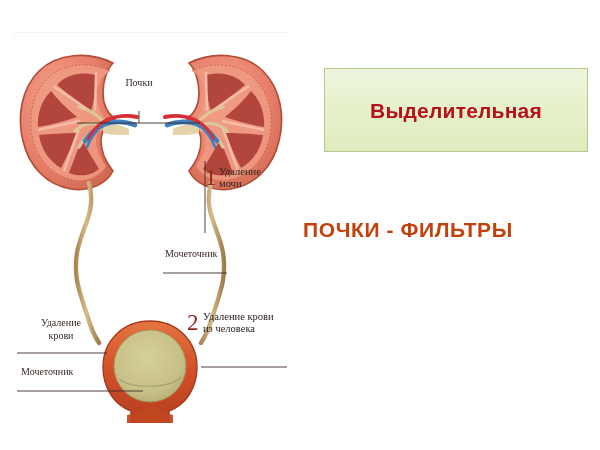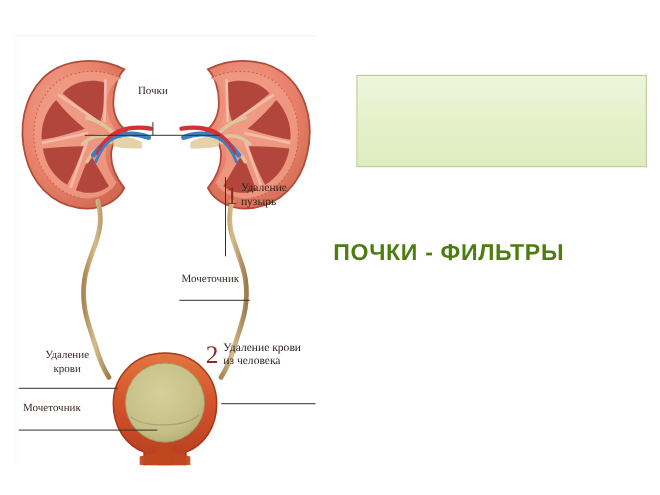--- a/index.html
+++ b/index.html
@@ -66,21 +66,21 @@
     letter-spacing: 0.2px;
     white-space: nowrap;
   }
 
   
   #subtitle {
     position: absolute;
     left: 303px;
     top: 218px;
     width: 280px;
-    color: #4d7c0f;
+    color: #c2410c;
     font-family: "Liberation Sans", sans-serif;
     font-weight: bold;
     font-size: 21px;
     letter-spacing: 0.6px;
     white-space: nowrap;
   }
 
   
   .anat-label {
     position: absolute;
@@ -245,25 +245,26 @@
 
     <div class="anat-label" style="left:150px; top:215px;">Мочеточник</div>
 
     <div class="anat-label centered" style="left:4px; top:284px; width:84px;">Удаление</div>
     <div class="anat-label centered" style="left:4px; top:297px; width:84px;">крови</div>
 
     <div class="anat-label" style="left:6px; top:333px;">Мочеточник</div>
 
     <div class="step-num" style="left:190px; top:133px;">1</div>
     <div class="step-text" style="left:204px; top:133px;">Удаление</div>
-    <div class="step-text" style="left:204px; top:145px;">пузырь</div>
+    <div class="step-text" style="left:204px; top:145px;">мочи</div>
 
     <div class="step-num" style="left:172px; top:278px;">2</div>
     <div class="step-text" style="left:188px; top:278px;">Удаление крови</div>
     <div class="step-text" style="left:188px; top:290px;">из человека</div>
   </div>
 
   <div id="title-box">
+    <div class="title-line">Выделительная</div>
   </div>
 
   <div id="subtitle">ПОЧКИ - ФИЛЬТРЫ</div>
 
 </div>
 
 </body></html>

